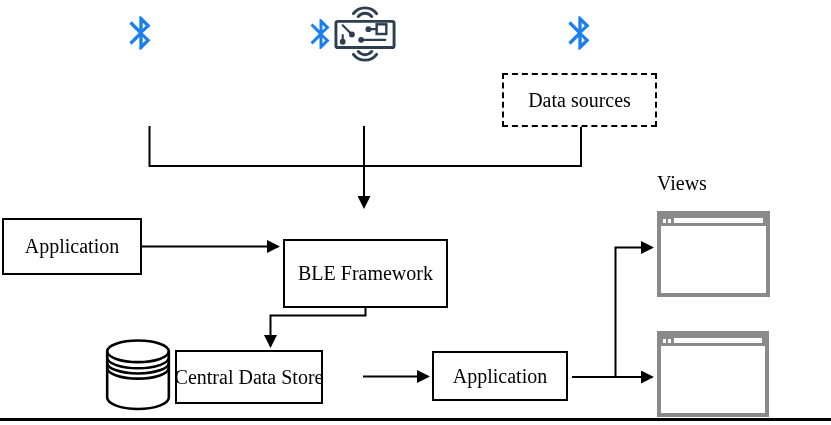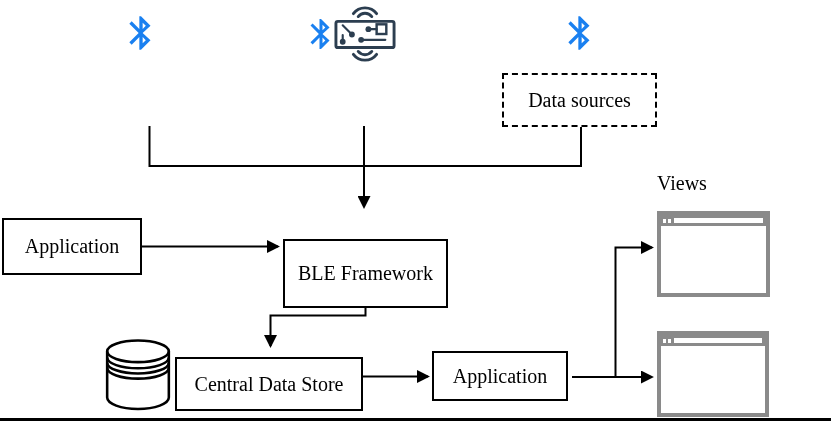--- a/index.html
+++ b/index.html
@@ -103,21 +103,21 @@
     <ellipse cx="33" cy="13" rx="30" ry="10.5" fill="#fff" stroke="none"></ellipse>
     <g fill="none" stroke="#000" stroke-width="2.5">
       <path d="M3 13 L3 58 A30 11 0 0 0 63 58 L63 13"></path>
       <path d="M3 19 A30 10.5 0 0 0 63 19"></path>
       <path d="M3 24 A30 10.5 0 0 0 63 24"></path>
       <path d="M3 29 A30 10.5 0 0 0 63 29"></path>
       <ellipse cx="33" cy="13" rx="30" ry="10.5"></ellipse>
     </g>
   </svg>
 
-  <div class="node" style="left:175px;top:350px;width:188px;height:54px;margin-top:7px;">
+  <div class="node" style="left:175px;top:350px;width:148px;height:54px;">
     <span>Central Data Store</span>
   </div>
   <div class="node" style="left:432px;top:351px;width:136px;height:50px;">
     <span>Application</span>
   </div>
 
   <div class="views-label" style="left:657px;top:172px;width:113px;">Views</div>
 
   <div class="appwindow" style="left:657px;top:211px;width:113px;height:86px;">
     <div class="titlebar">

